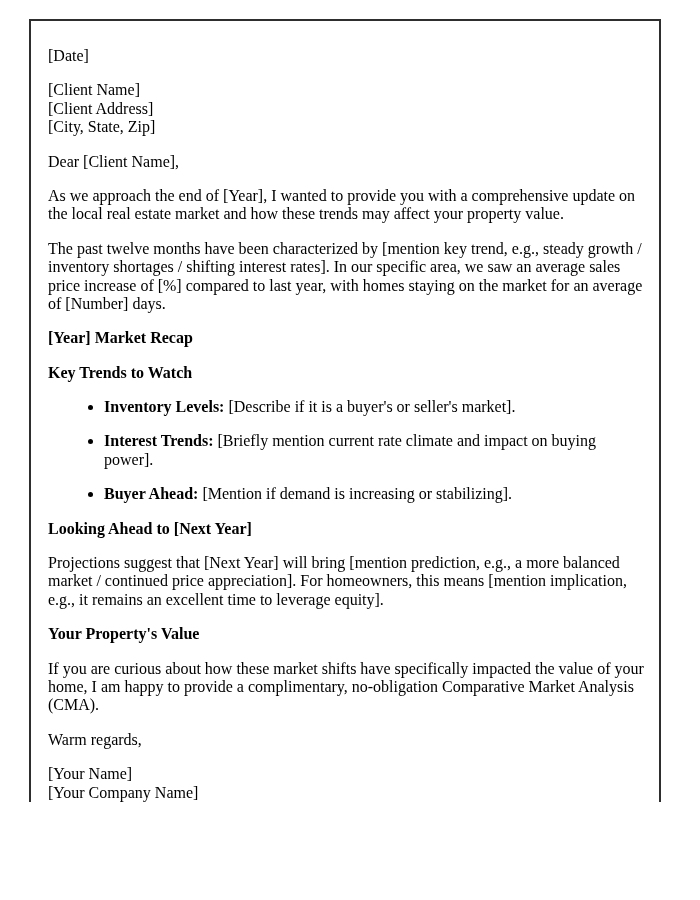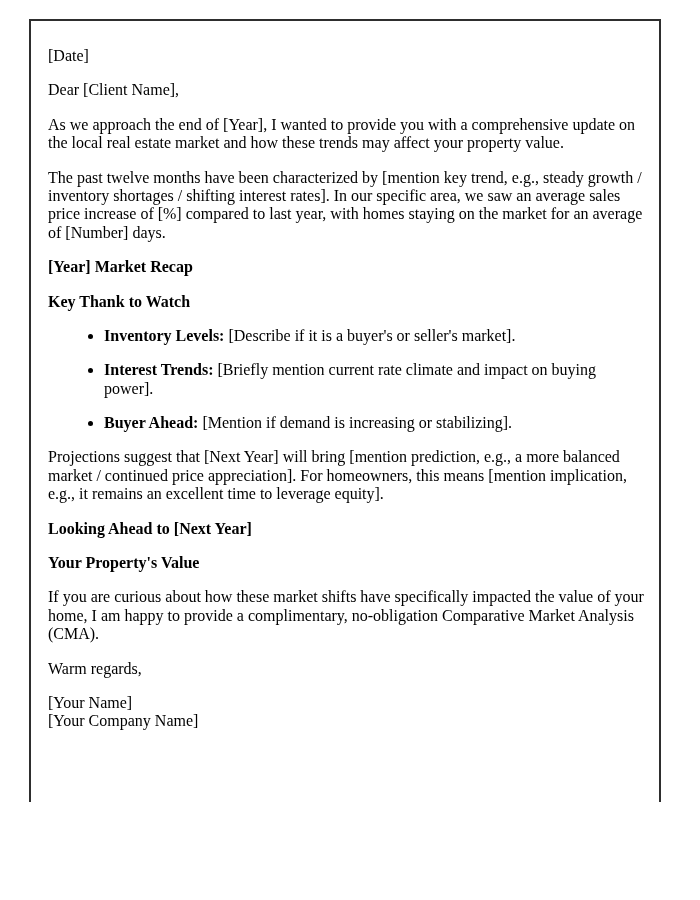--- a/index.html
+++ b/index.html
@@ -53,52 +53,57 @@
   }
 </style>
 </head>
 <body>
 
 <div class="canvas">
   <div class="letter">
 
     <p>[Date]</p>
 
+    <p>
+      <span>[Client Name]</span><br>
+      <span>[Client Address]</span><br>
+      <span>[City, State, Zip]</span>
+    </p>
 
     <p>Dear [Client Name],</p>
 
     <p>As we approach the end of [Year], I wanted to provide you with a comprehensive update on the local real estate market and how these trends may affect your property value.</p>
 
     <p>The past twelve months have been characterized by [mention key trend, e.g., steady growth / inventory shortages / shifting interest rates]. In our specific area, we saw an average sales price increase of [%] compared to last year, with homes staying on the market for an average of [Number] days.</p>
 
     <p>
       <strong>[Year] Market Recap</strong>
     </p>
 
     <p>
-      <strong>Key Thank to Watch</strong>
+      <strong>Key Trends to Watch</strong>
     </p>
 
     <ul>
       <li>
         <strong>Inventory Levels:</strong><span> [Describe if it is a buyer's or seller's market].</span>
       </li>
       <li>
         <strong>Interest Trends:</strong><span> [Briefly mention current rate climate and impact on buying power].</span>
       </li>
       <li>
         <strong>Buyer Ahead:</strong><span> [Mention if demand is increasing or stabilizing].</span>
       </li>
     </ul>
 
-    <p>Projections suggest that [Next Year] will bring [mention prediction, e.g., a more balanced market / continued price appreciation]. For homeowners, this means [mention implication, e.g., it remains an excellent time to leverage equity].</p>
-
     <p>
       <strong>Looking Ahead to [Next Year]</strong>
     </p>
+
+    <p>Projections suggest that [Next Year] will bring [mention prediction, e.g., a more balanced market / continued price appreciation]. For homeowners, this means [mention implication, e.g., it remains an excellent time to leverage equity].</p>
 
     <p>
       <strong>Your Property's Value</strong>
     </p>
 
     <p>If you are curious about how these market shifts have specifically impacted the value of your home, I am happy to provide a complimentary, no-obligation Comparative Market Analysis (CMA).</p>
 
 
     <p>Warm regards,</p>
 

